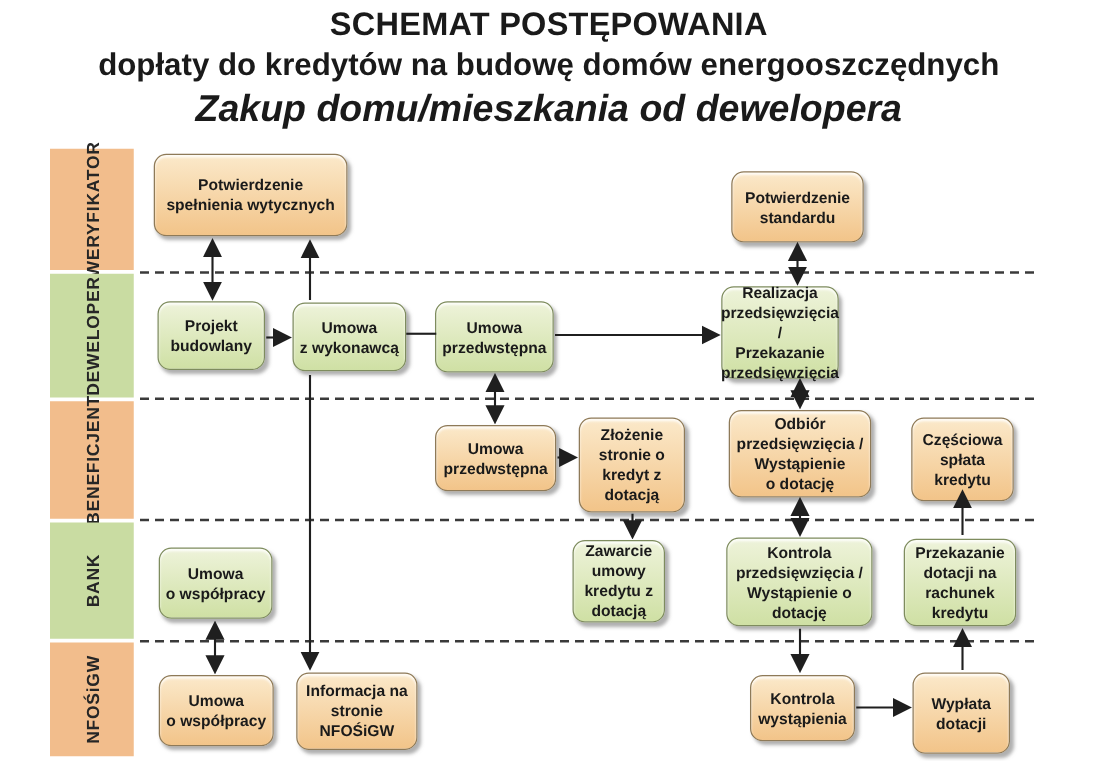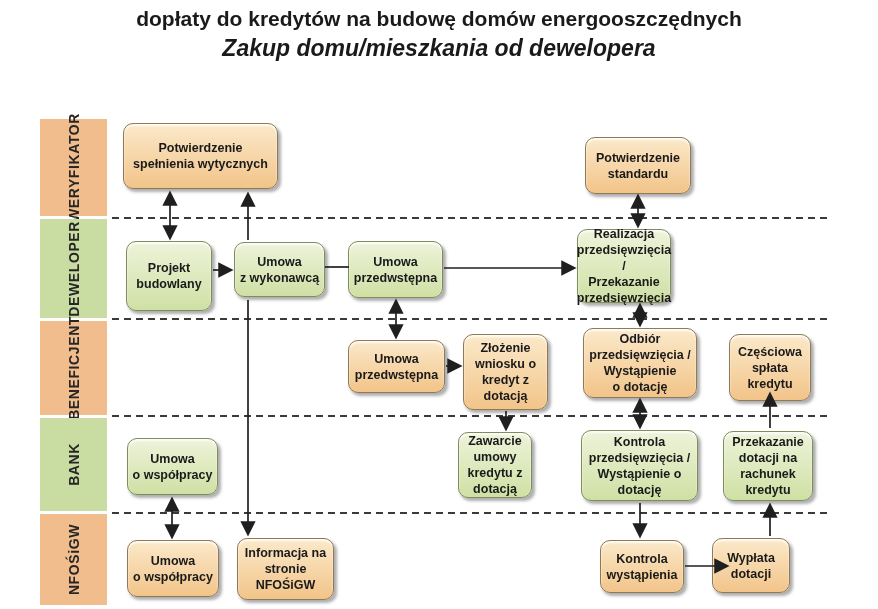--- a/index.html
+++ b/index.html
@@ -3,22 +3,22 @@
 <meta charset="utf-8">
 <style>
   html,body{margin:0;padding:0;}
   body{
     width:878px;height:609px;position:relative;background:#ffffff;
     font-family:"Liberation Sans",sans-serif;color:var(--text,#1a1a1a);
     overflow:hidden;
   }
   .title-wrap{position:absolute;top:4px;left:0;width:878px;text-align:center;}
   .title-main{font-size:26px;font-weight:700;letter-spacing:0.2px;}
-  .title-sub{font-size:21px;font-weight:700;margin-top:3px;text-align:center;}
-  .title-sub2{font-size:23px;font-weight:700;font-style:italic;margin-top:4px;}
+  .title-sub{font-size:25px;font-weight:700;margin-top:3px;text-align:center;}
+  .title-sub2{font-size:30px;font-weight:700;font-style:italic;margin-top:4px;}
 
   .lane-cell{
     position:absolute;left:40px;width:67px;
     display:flex;align-items:center;justify-content:center;
   }
   .lane-cell span{
     writing-mode:vertical-rl;transform:rotate(180deg);
     font-size:14px;font-weight:700;letter-spacing:0.6px;color:#262626;
     white-space:nowrap;
   }
@@ -48,20 +48,21 @@
   }
 
   svg.arrows{position:absolute;left:0;top:0;pointer-events:none;}
   svg.arrows line{stroke:var(--arrow);stroke-width:1.7px;}
   svg.arrows .head{fill:var(--arrow);}
 </style>
 </head>
 <body>
 
 <div class="title-wrap">
+  <div class="title-main">SCHEMAT POSTĘPOWANIA</div>
   <div class="title-sub">dopłaty do kredytów na budowę domów energooszczędnych</div>
   <div class="title-sub2">Zakup domu/mieszkania od dewelopera</div>
 </div>
 
 <div class="lane-cell lane-orange" style="top:119px;height:97px">
     <span>WERYFIKATOR</span>
   </div>
 <div class="lane-cell lane-green" style="top:219px;height:99px">
     <span>DEWELOPER</span>
   </div>
@@ -78,35 +79,35 @@
 <div class="sep" style="top:217px"></div>
 <div class="sep" style="top:318px"></div>
 <div class="sep" style="top:415px"></div>
 <div class="sep" style="top:512px"></div>
 
 <div class="node orange" style="left:123px;top:123px;width:155px;height:66px">Potwierdzenie
 spełnienia wytycznych</div>
 <div class="node orange" style="left:585px;top:137px;width:106px;height:57px">Potwierdzenie
 standardu</div>
 
-<div class="node green" style="left:126px;top:241px;width:86px;height:70px">Projekt
+<div class="node green" style="left:126px;top:241px;width:86px;height:55px">Projekt
 budowlany</div>
 <div class="node green" style="left:234px;top:242px;width:91px;height:55px">Umowa
 z wykonawcą</div>
 <div class="node green" style="left:348px;top:241px;width:95px;height:57px">Umowa
 przedwstępna</div>
 <div class="node green" style="left:577px;top:229px;width:94px;height:74px">Realizacja
 przedsięwzięcia /
 Przekazanie
 przedsięwzięcia</div>
 
 <div class="node orange" style="left:348px;top:340px;width:97px;height:53px">Umowa
 przedwstępna</div>
 <div class="node orange" style="left:463px;top:334px;width:85px;height:76px">Złożenie
-wniosku o
+stronie o
 kredyt z
 dotacją</div>
 <div class="node orange" style="left:583px;top:328px;width:114px;height:70px">Odbiór
 przedsięwzięcia /
 Wystąpienie
 o dotację</div>
 <div class="node orange" style="left:729px;top:334px;width:82px;height:67px">Częściowa
 spłata
 kredytu</div>
 
@@ -125,21 +126,21 @@
 rachunek
 kredytu</div>
 
 <div class="node orange" style="left:127px;top:540px;width:92px;height:57px">Umowa
 o współpracy</div>
 <div class="node orange" style="left:237px;top:538px;width:97px;height:62px">Informacja na
 stronie
 NFOŚiGW</div>
 <div class="node orange" style="left:600px;top:540px;width:84px;height:53px">Kontrola
 wystąpienia</div>
-<div class="node orange" style="left:712px;top:538px;width:78px;height:55px">Wypłata
+<div class="node orange" style="left:730px;top:538px;width:78px;height:65px">Wypłata
 dotacji</div>
 
 <svg class="arrows" width="878" height="609">
   <defs>
     <marker id="mE" orient="auto" markerWidth="9" markerHeight="9" refX="7.5" refY="4.5">
       <path class="head" d="M0,0 L9,4.5 L0,9 z"></path>
     </marker>
     <marker id="mS" orient="auto-start-reverse" markerWidth="9" markerHeight="9" refX="7.5" refY="4.5">
       <path class="head" d="M0,0 L9,4.5 L0,9 z"></path>
     </marker>

